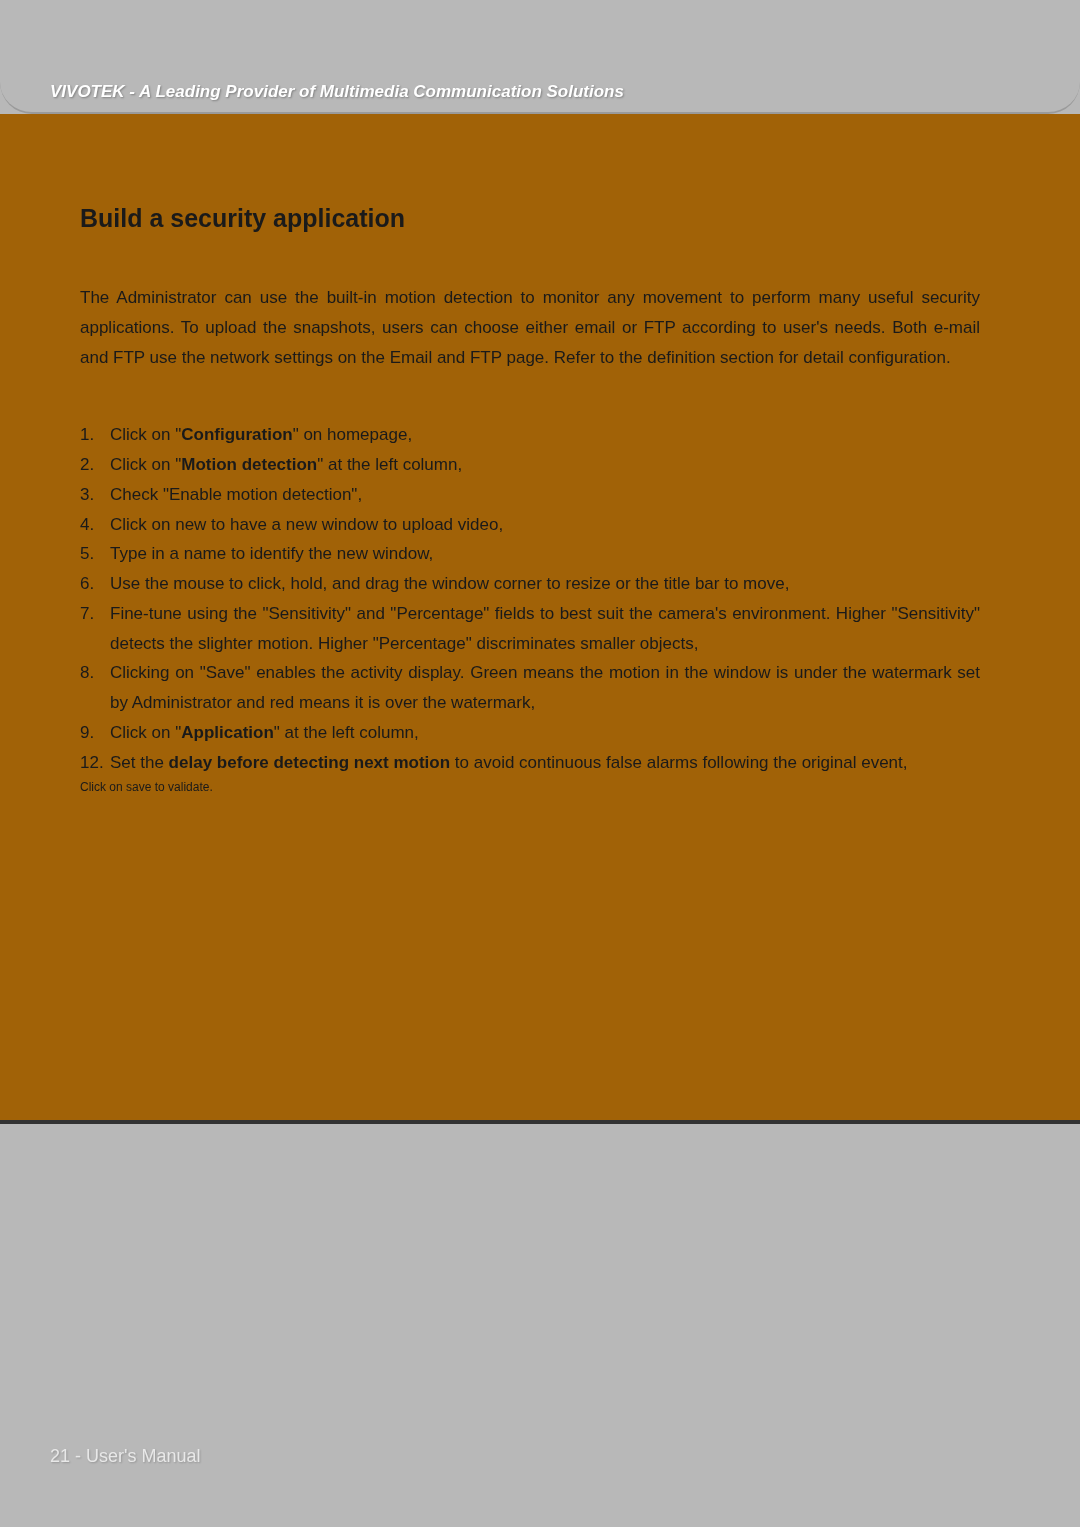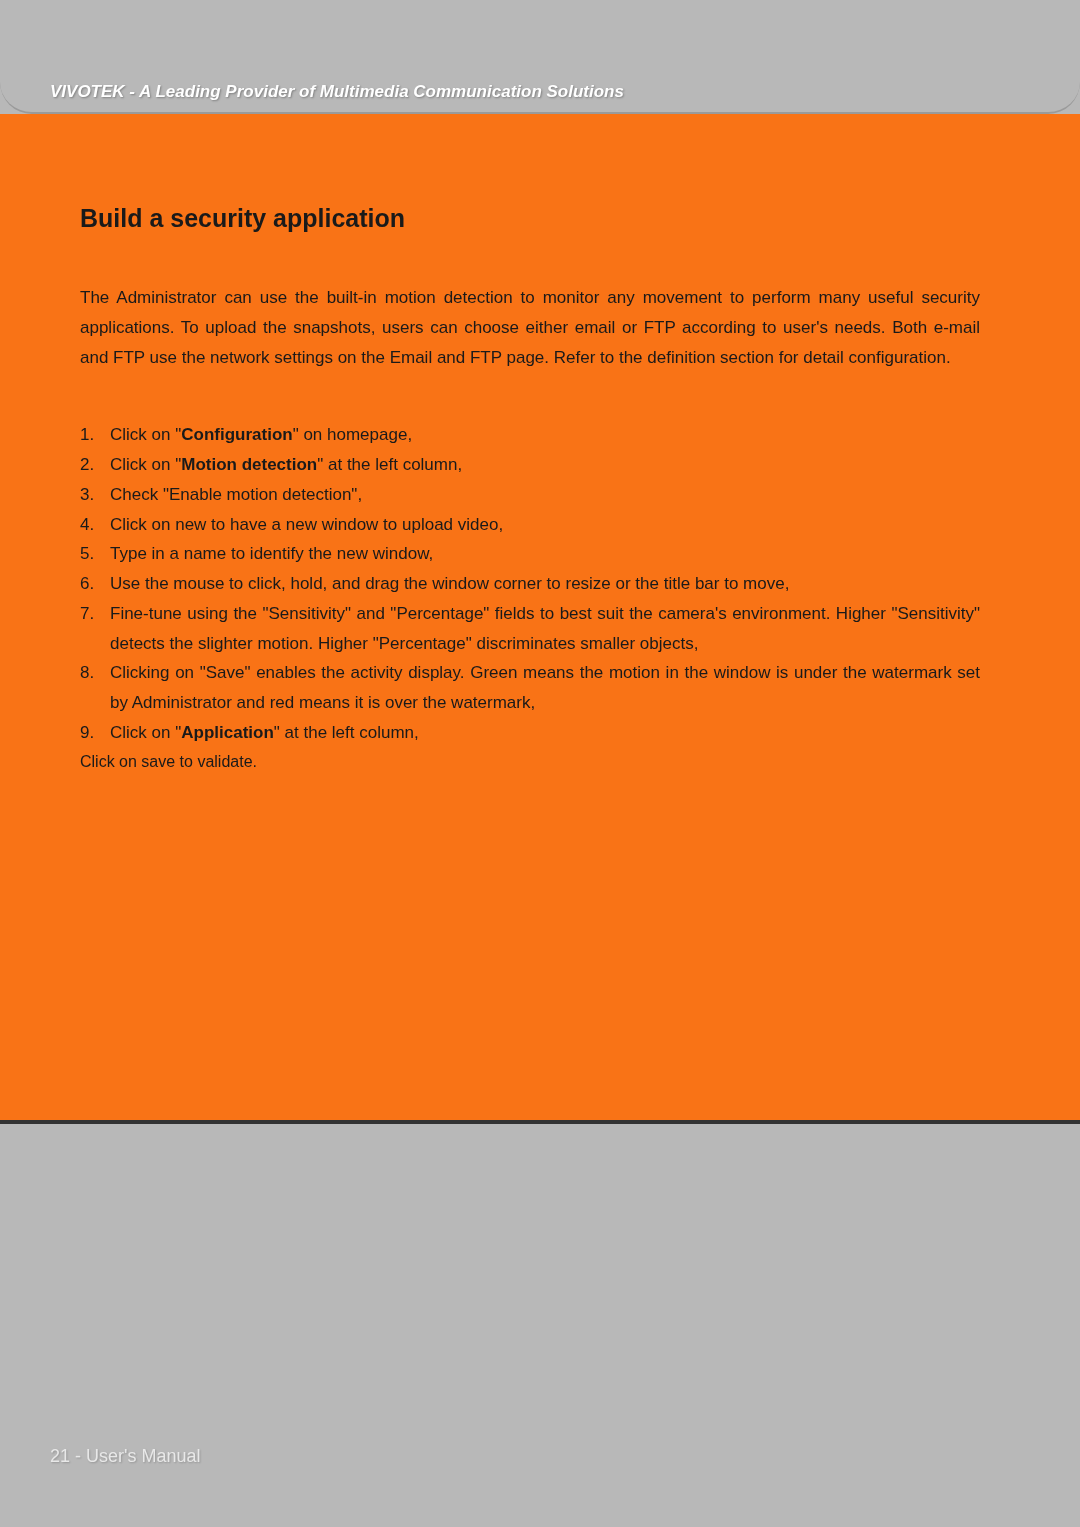--- a/index.html
+++ b/index.html
@@ -18,21 +18,21 @@
       padding: 82px 50px 10px 50px;
       color: #ffffff;
       font-size: 17px;
       font-weight: bold;
       font-style: italic;
       text-shadow: 1px 1px 2px rgba(0,0,0,0.3);
       border-bottom: 2px solid #9a9a9a;
       border-radius: 32px;
     }
     .page-content {
-      background-color: #f97316;
+      background-color: #a16207;
       margin: 0;
       padding: 90px 100px 40px 80px;
       min-height: 1010px;
       border-bottom: 4px solid #333;
     }
     .section-title {
       font-size: 25px;
       font-weight: bold;
       color: #1a1a1a;
       margin-bottom: 50px;
@@ -58,21 +58,21 @@
       flex-shrink: 0;
     }
     .step-text {
       flex: 1;
       text-align: justify;
     }
     .step-text-wide {
       flex: 1;
     }
     .closing-line {
-      font-size: 16px;
+      font-size: 12px;
       line-height: 1.75;
       color: #1a1a1a;
     }
     .footer-bar {
       position: absolute;
       bottom: 60px;
       left: 50px;
       color: #e8e8e8;
       font-size: 18px;
       text-shadow: 1px 1px 2px rgba(0,0,0,0.2);
@@ -135,20 +135,24 @@
       <span class="step-text">Clicking on "Save" enables the activity display. Green means the motion in the window is under the watermark set by Administrator and red means it is over the watermark,</span>
     </div>
 
     <div class="step-item">
       <span class="step-num">9.</span>
       <span class="step-text-wide"><span>Click on "</span><span class="bold">Application</span><span>" at the left column,</span></span>
     </div>
 
 
 
+    <div class="step-item">
+      <span class="step-num">12.</span>
+      <span class="step-text"><span>Set the </span><span class="bold">delay before detecting next motion</span><span> to avoid continuous false alarms following the original event,</span></span>
+    </div>
 
 
 
 
   </div>
 
   <p class="closing-line">Click on save to validate.</p>
 </div>
 
 <div class="footer-bar">

